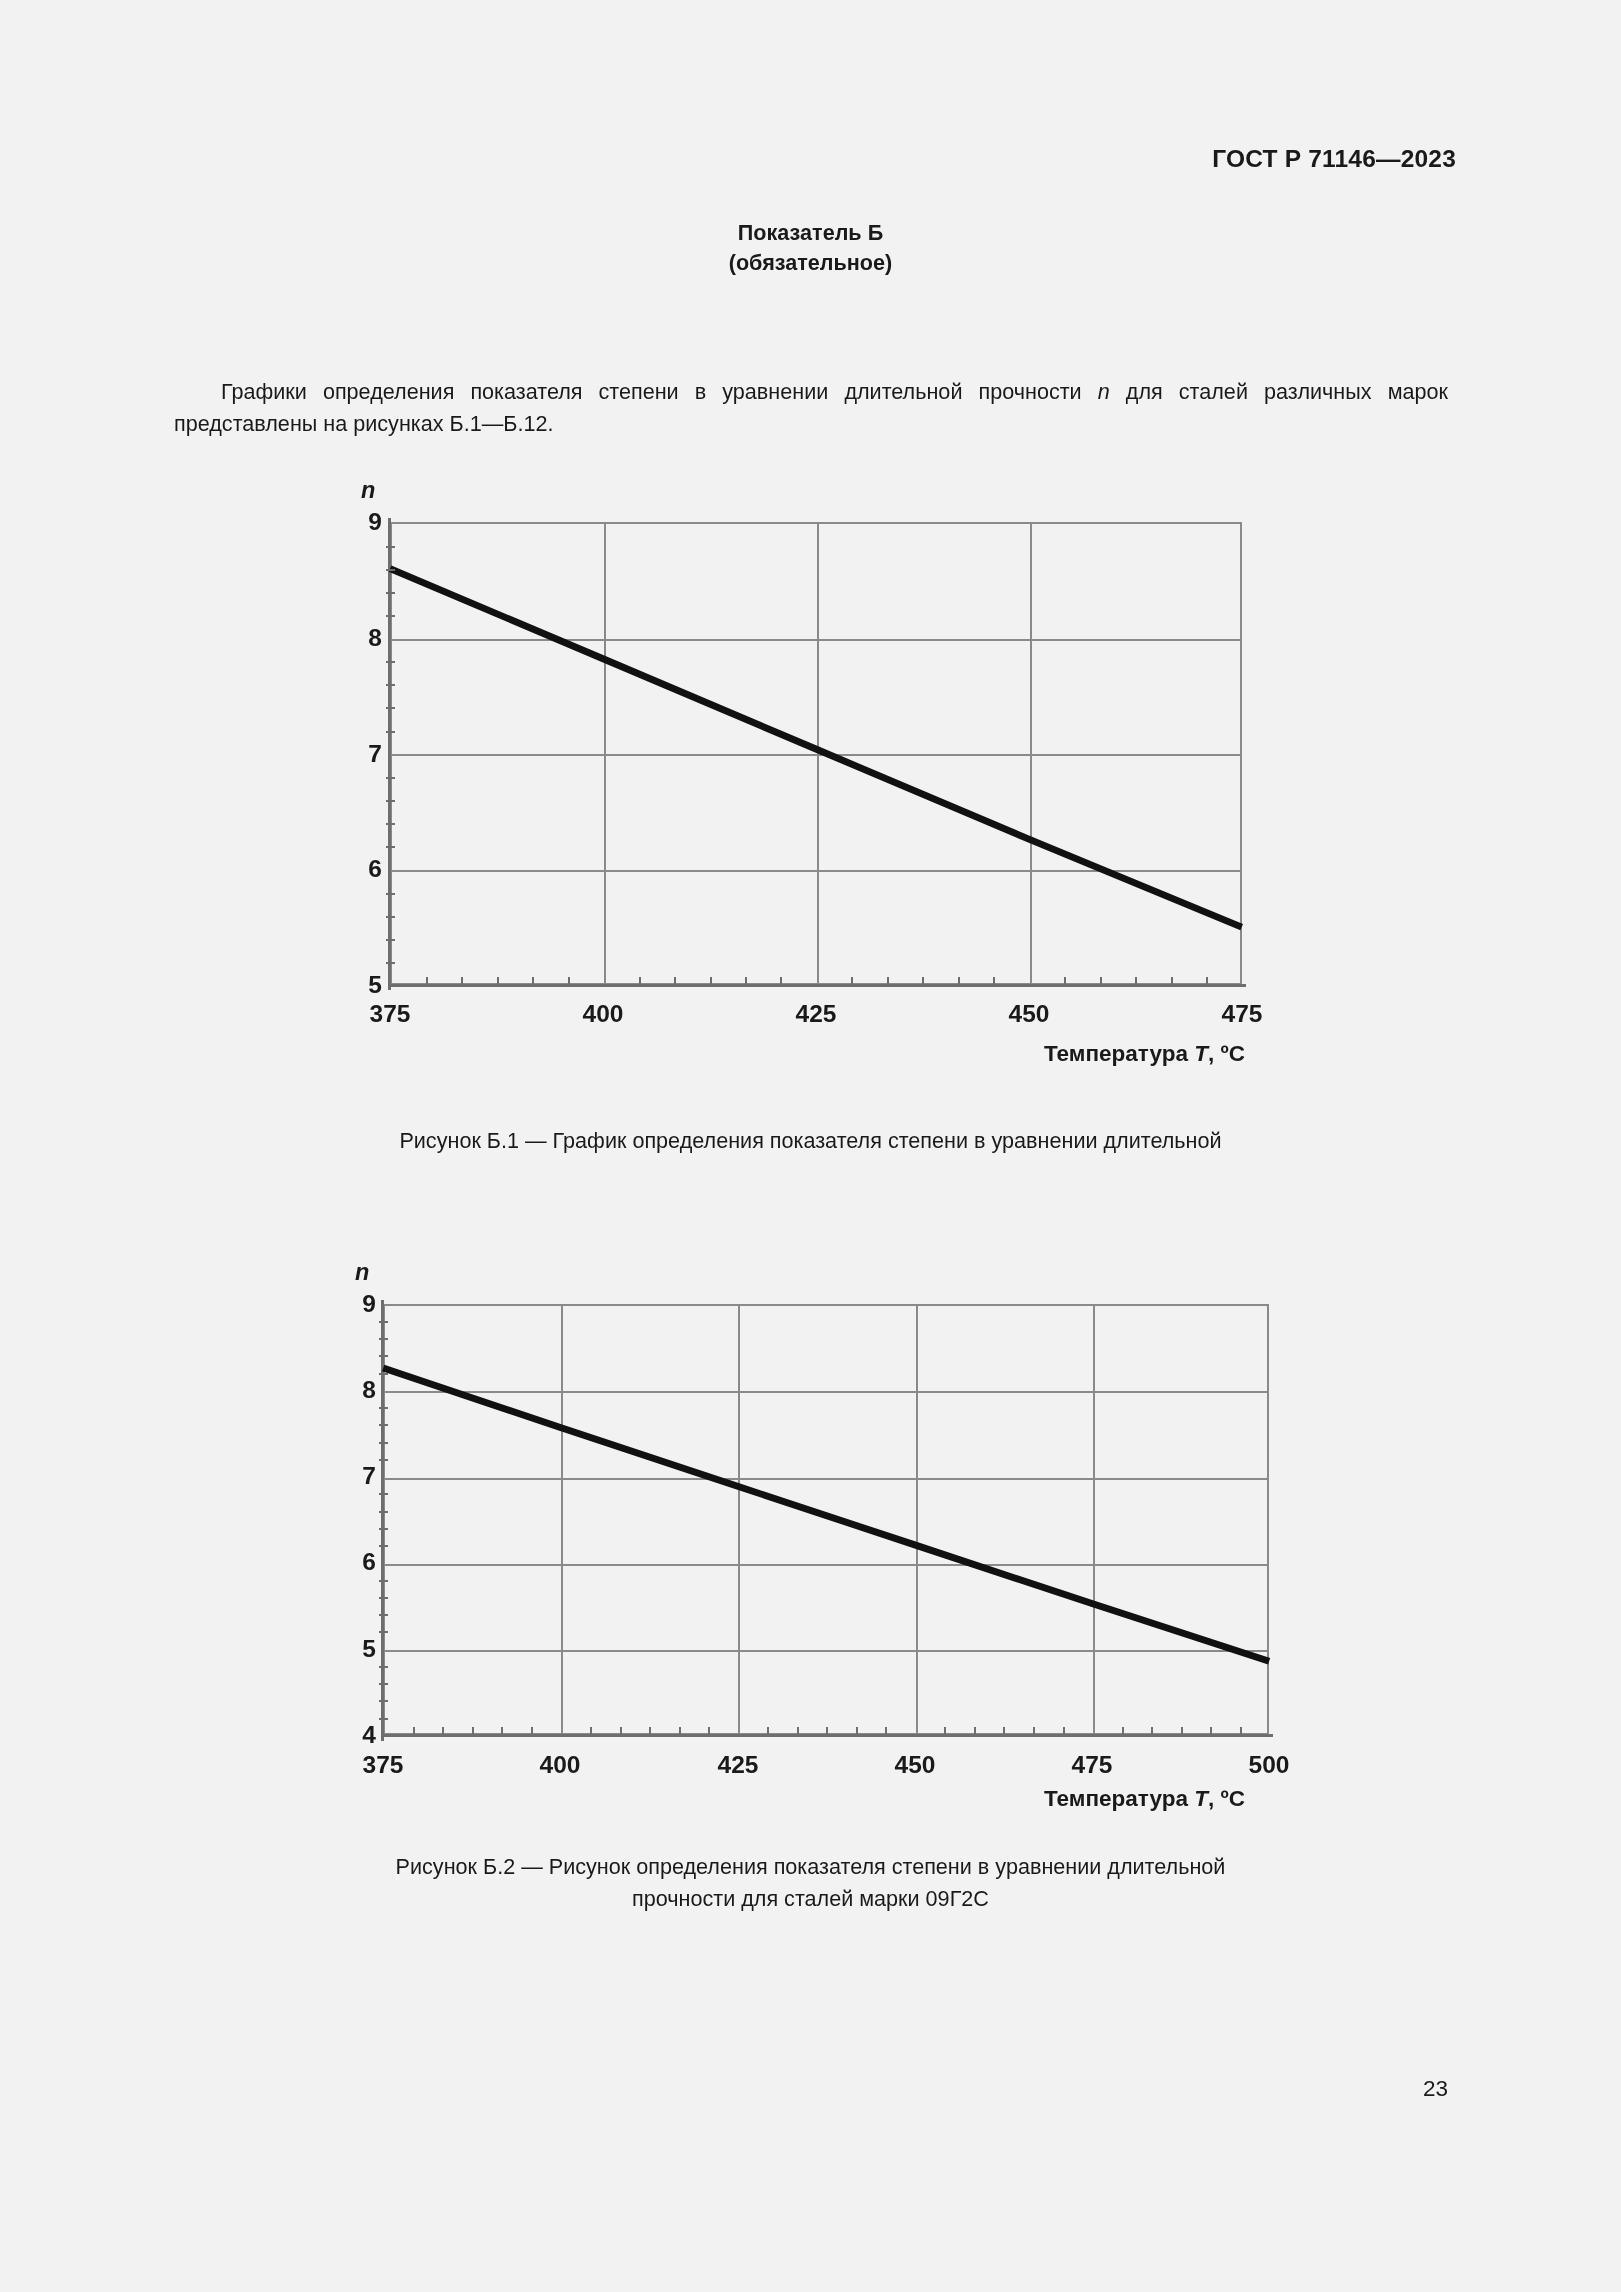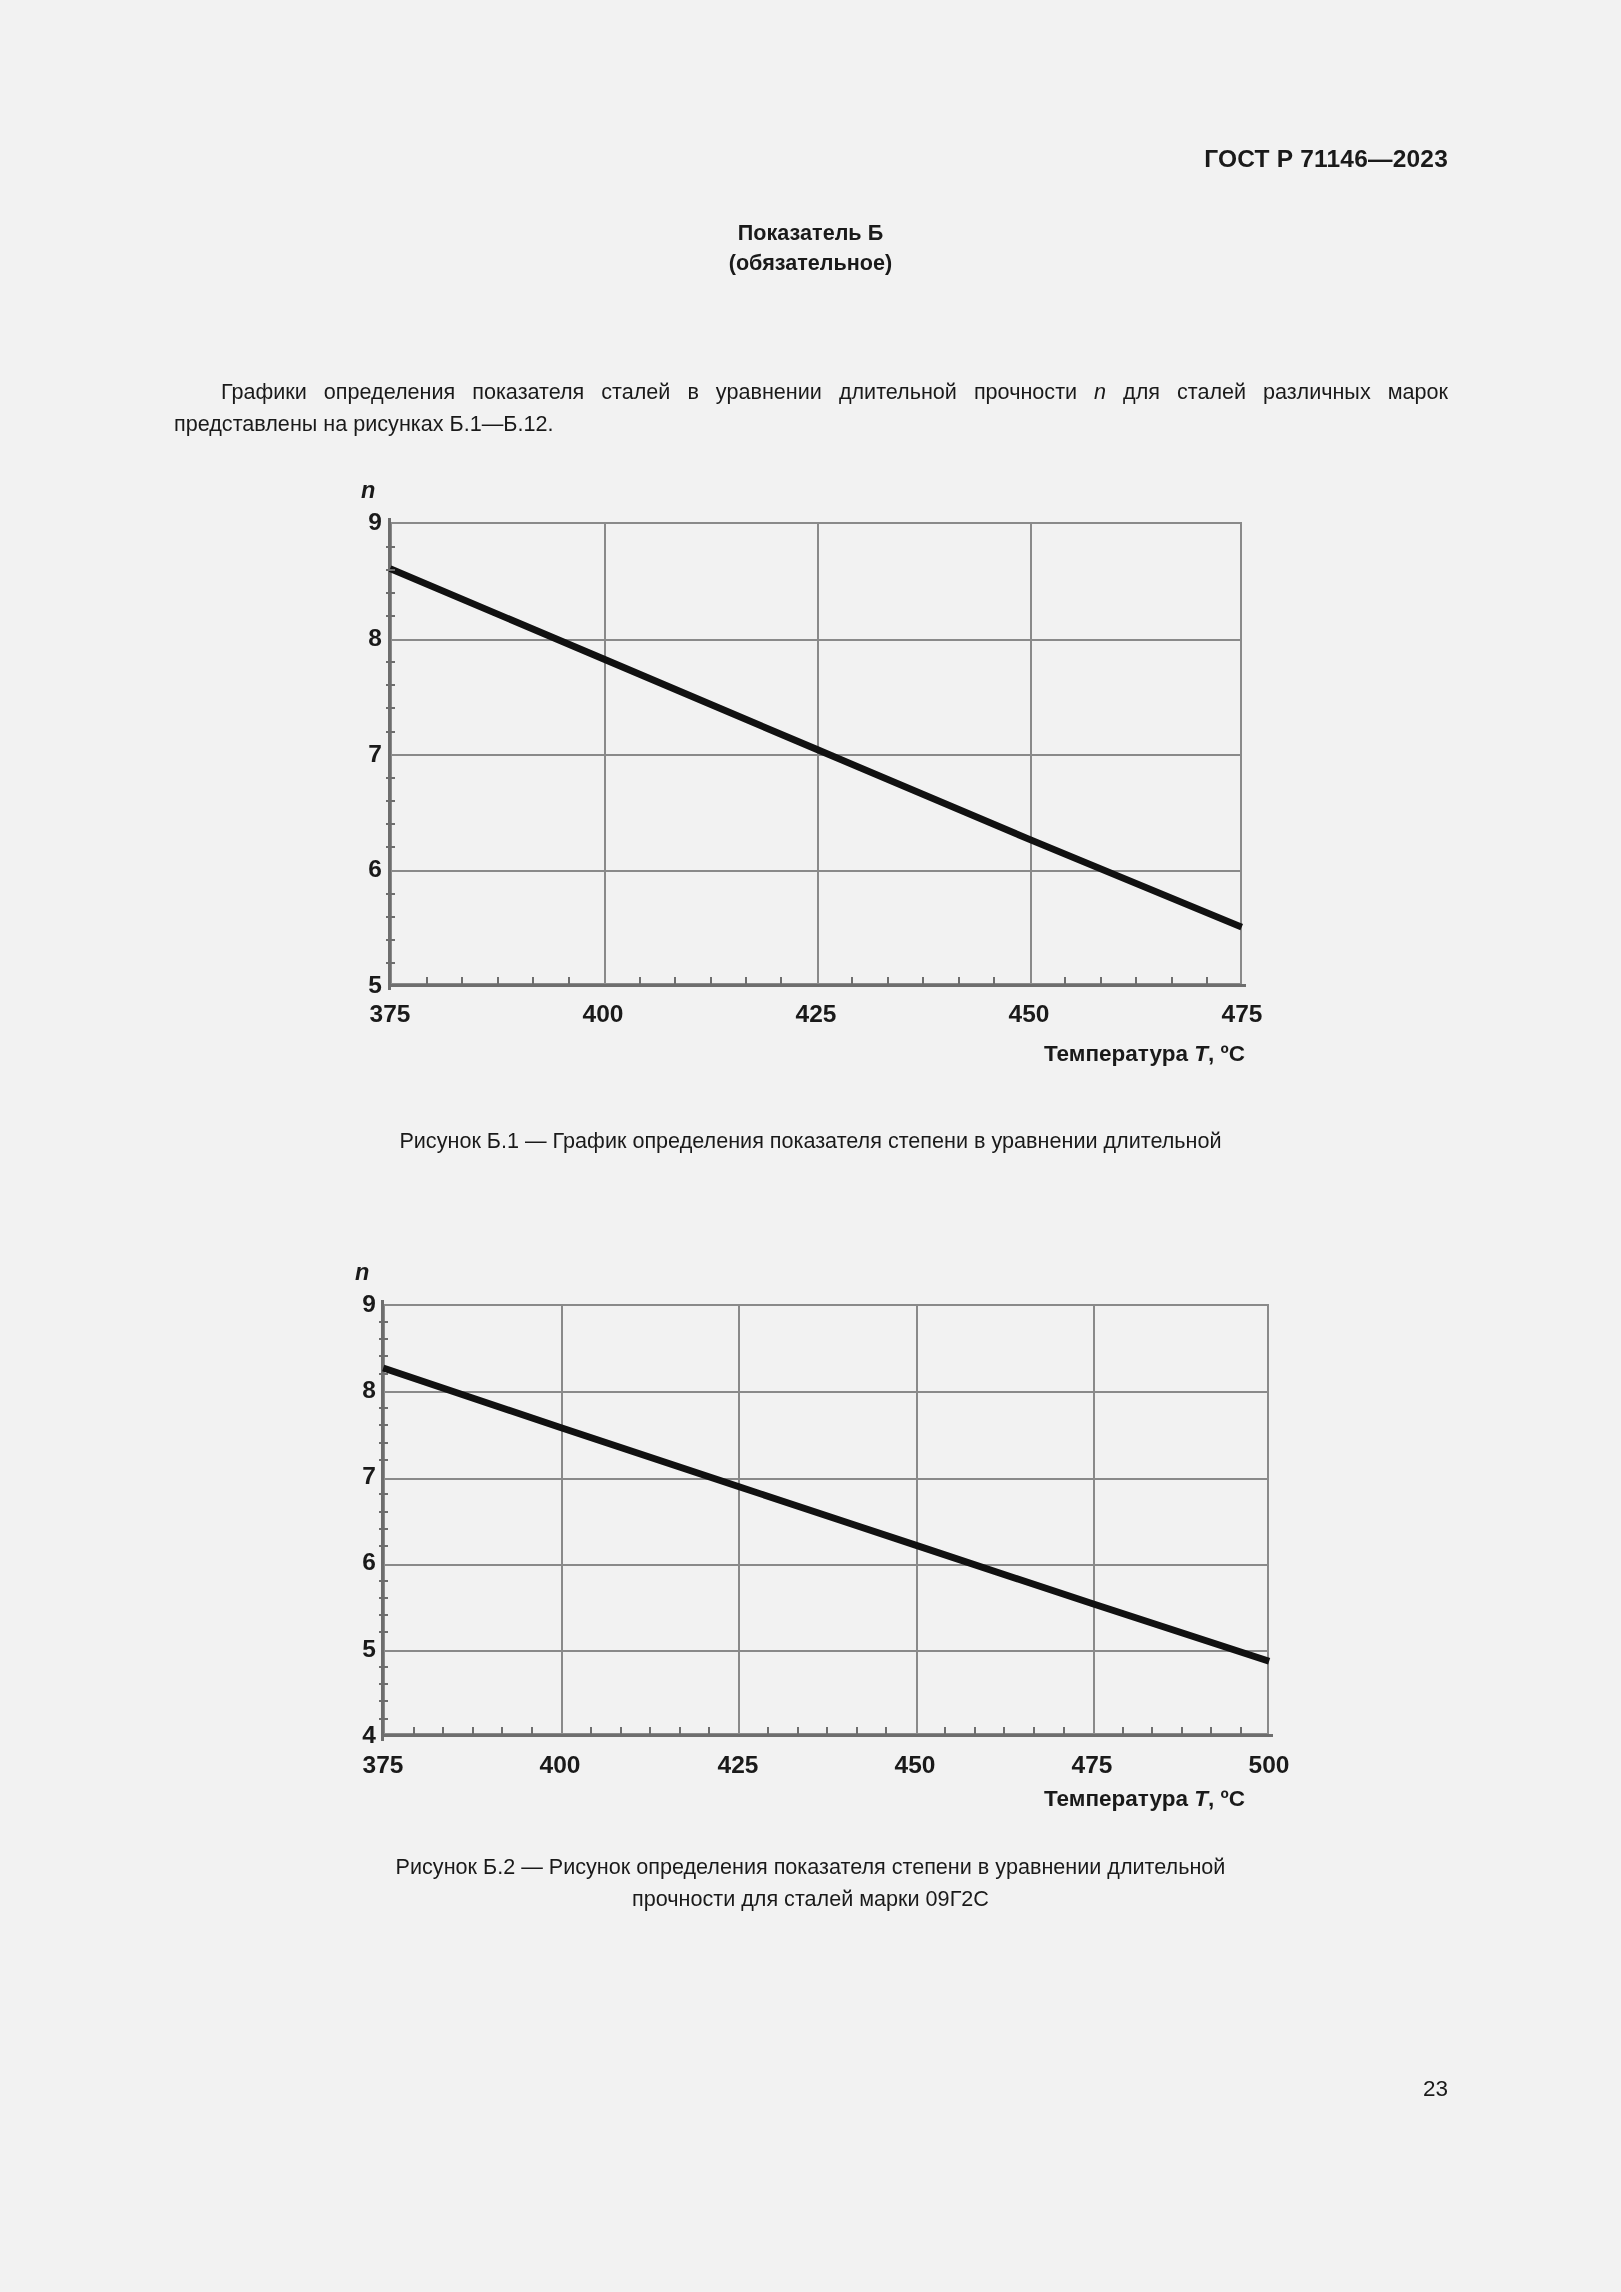--- a/index.html
+++ b/index.html
@@ -16,21 +16,21 @@
     width: 1621px;
     height: 2293px;
     background: #f2f2f2;
     overflow: hidden;
   }
 
   
   .doc-header {
     position: absolute;
     top: 145px;
-    right: 173px;
+    right: 165px;
     font-size: 24.5px;
     font-weight: bold;
     letter-spacing: 0.2px;
     white-space: nowrap;
   }
 
   
   .appendix-block {
     position: absolute;
     top: 218px;
@@ -168,21 +168,21 @@
 
   <div class="doc-header">ГОСТ Р 71146—2023</div>
 
   <div class="appendix-block">
     <div>Показатель Б</div>
     <div>(обязательное)</div>
   </div>
 
 
   <div class="intro-paragraph">
-    <span class="indent"></span><span>Графики определения показателя сталей в уравнении длительной прочности </span><span class="ital">n</span><span> для сталей различных марок представлены на рисунках Б.1—Б.12.</span>
+    <span class="indent"></span><span>Графики определения показателя степени в уравнении длительной прочности </span><span class="ital">n</span><span> для сталей различных марок представлены на рисунках Б.1—Б.12.</span>
   </div>
 
   <div class="figure" style="left:0; top:0; width:1621px; height:1225px;">
 
     <div class="axis-name-y" style="left:361px; top:477px;">n</div>
 
     <div class="chart-area" style="left:0; top:0;">
 
       <div class="plot" id="plot1" style="left:390px; top:522px; width:852px; height:463px;">
           <div class="gridline-v" style="left: 212px;"></div>

